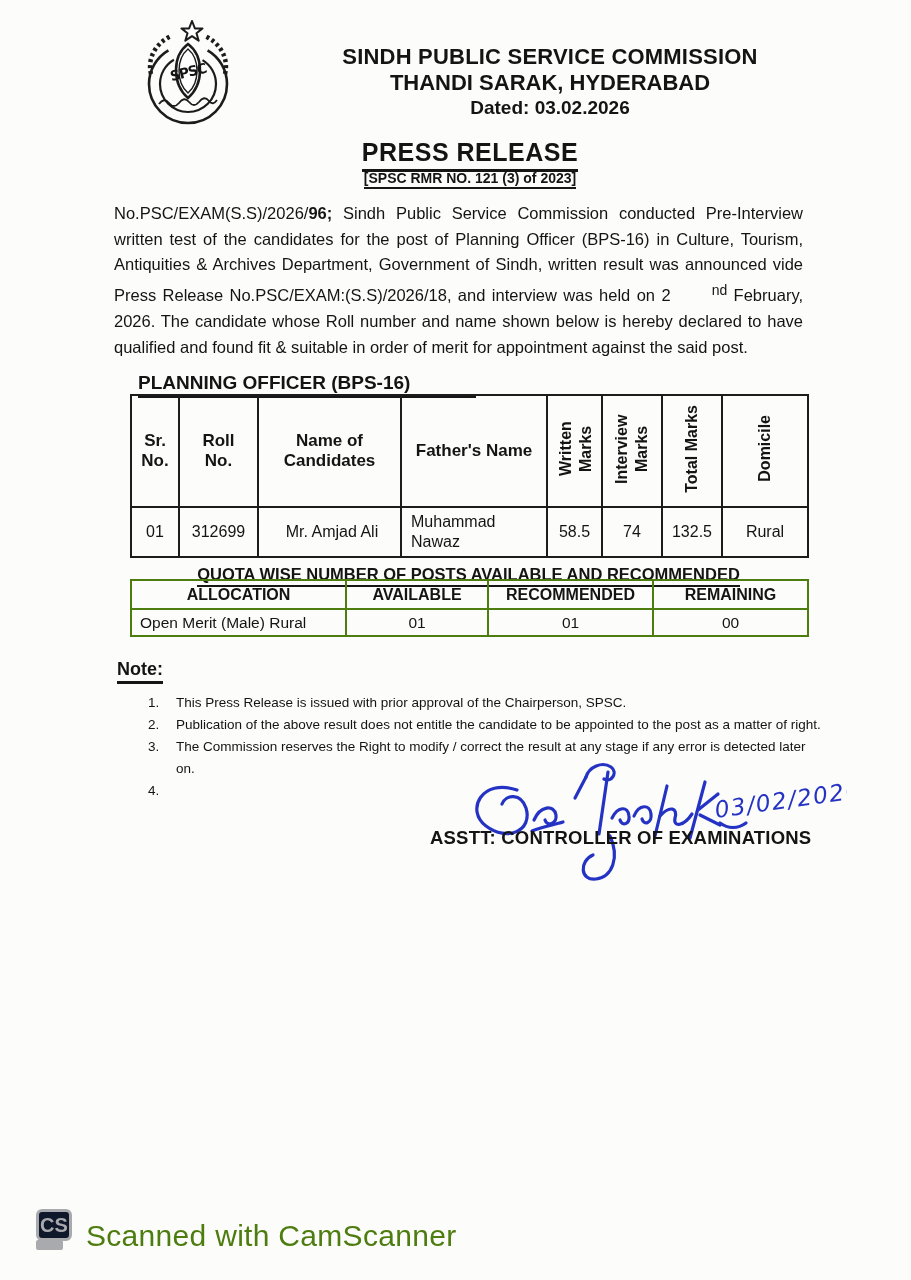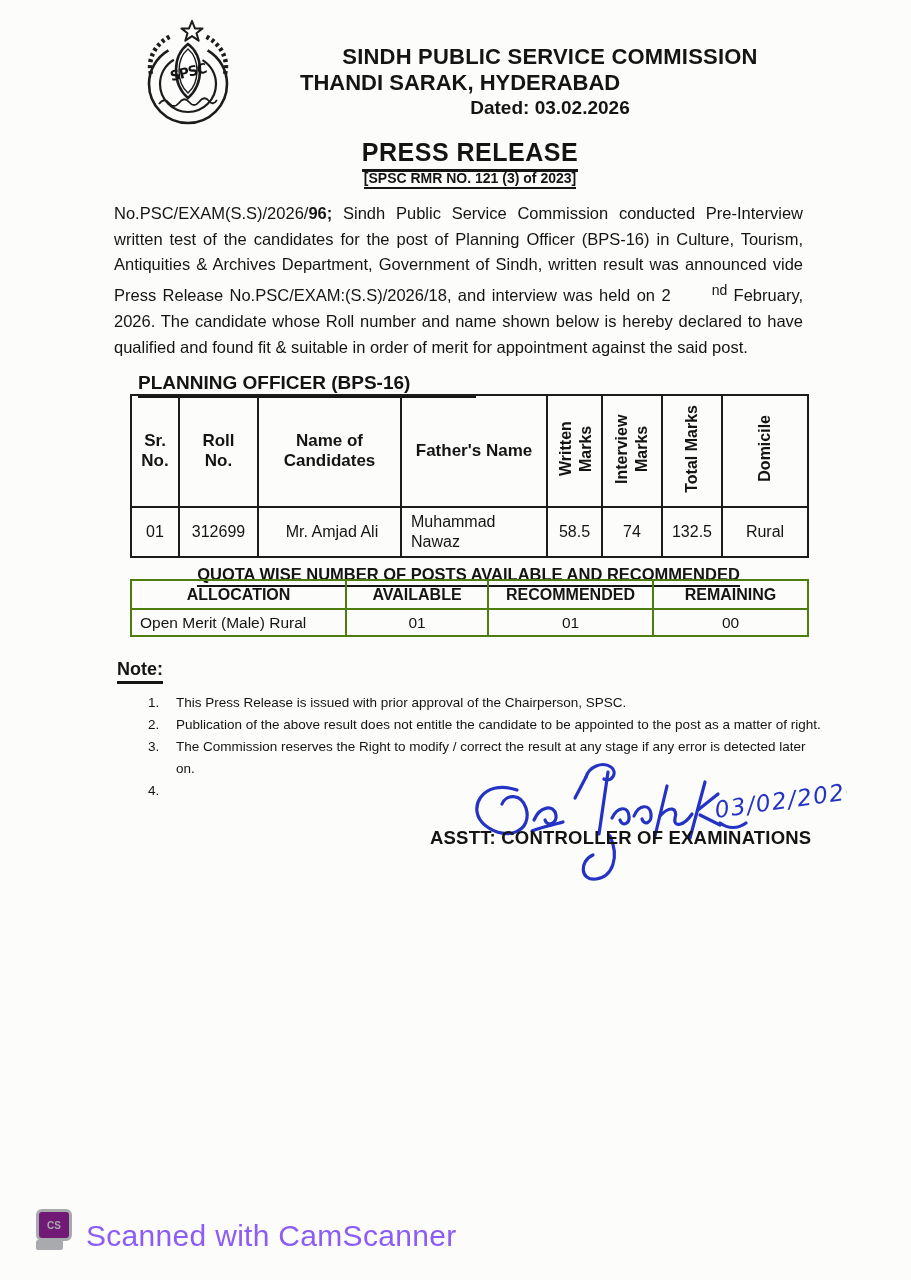--- a/index.html
+++ b/index.html
@@ -6,21 +6,21 @@
   html,body { background:#e9e9e9; }
   .page {
     position:relative; width:911px; height:1280px; margin:0 auto;
     background:#fcfcfb; color:#141414; overflow:hidden;
     font-family:"Liberation Sans", sans-serif;
   }
 
   
   .logo-box { position:absolute; left:138px; top:20px; width:100px; height:106px; }
   .hdr-org   { position:absolute; left:300px; top:44px;  width:500px; text-align:center; font-size:22px; font-weight:bold; letter-spacing:.2px; }
-  .hdr-addr  { position:absolute; left:300px; top:70px;  width:500px; text-align:left; font-size:22px; font-weight:bold; }
+  .hdr-addr  { position:absolute; left:300px; top:70px;  width:500px; text-align:center; font-size:22px; font-weight:bold; }
   .hdr-dated { position:absolute; left:300px; top:97px;  width:500px; text-align:center; font-size:19px; font-weight:bold; }
 
   .release-title { position:absolute; left:280px; top:138px; width:380px; text-align:center; }
   .release-title span { display:inline-block; font-size:25px; font-weight:bold; letter-spacing:.5px; border-bottom:3px solid #161616; padding-bottom:2px; }
   .release-rmr { position:absolute; left:280px; top:169px; width:380px; text-align:center; }
   .release-rmr span { display:inline-block; font-size:14px; font-weight:bold; border-bottom:2px solid #161616; padding-bottom:1px; }
 
   
   .para {
     position:absolute; left:114px; top:201px; width:689px;
@@ -61,24 +61,24 @@
   .note-item { display:flex; }
   .note-item .num { width:28px; flex:0 0 28px; }
   .note-link { text-decoration:underline; }
 
   
   .sig-svg { position:absolute; left:462px; top:758px; width:385px; height:130px; }
   .sig-title { position:absolute; left:430px; top:827px; font-size:18.5px; font-weight:bold; letter-spacing:.2px; }
 
   
   .cs-badge { position:absolute; left:36px; top:1209px; width:38px; height:42px; }
-  .cs-frame { position:absolute; left:0; top:0; width:36px; height:32px; border:3px solid #a8aaad; border-radius:6px; background:#701a75;
-              display:flex; align-items:center; justify-content:center; font-size:10px; font-weight:bold; color:#a8aaad; letter-spacing:0; }
+  .cs-frame { position:absolute; left:0; top:0; width:36px; height:32px; border:3px solid #a8aaad; border-radius:6px; background:#0f172a;
+              display:flex; align-items:center; justify-content:center; font-size:20px; font-weight:bold; color:#a8aaad; letter-spacing:0; }
   .cs-bar   { position:absolute; left:0px; top:31px; width:27px; height:10px; background:#a8aaad; border-radius:2px; }
-  .cs-text  { position:absolute; left:86px; top:1219px; font-size:30px; color:#8b5cf6; letter-spacing:.3px; }
+  .cs-text  { position:absolute; left:86px; top:1219px; font-size:30px; color:#4d7c0f; letter-spacing:.3px; }
 </style>
 </head>
 <body>
 
 <div class="page">
 
   <div class="logo-box">
     <svg viewBox="0 0 100 106" width="100" height="106">
       <g stroke="#1c1c1c" fill="none">
         <polygon points="54,1 56.9,8.4 64.5,8.4 58.5,13.2 60.7,20.7 54,16.2 47.3,20.7 49.5,13.2 43.5,8.4 51.1,8.4" fill="#fff" stroke-width="2" stroke-linejoin="round"></polygon>

